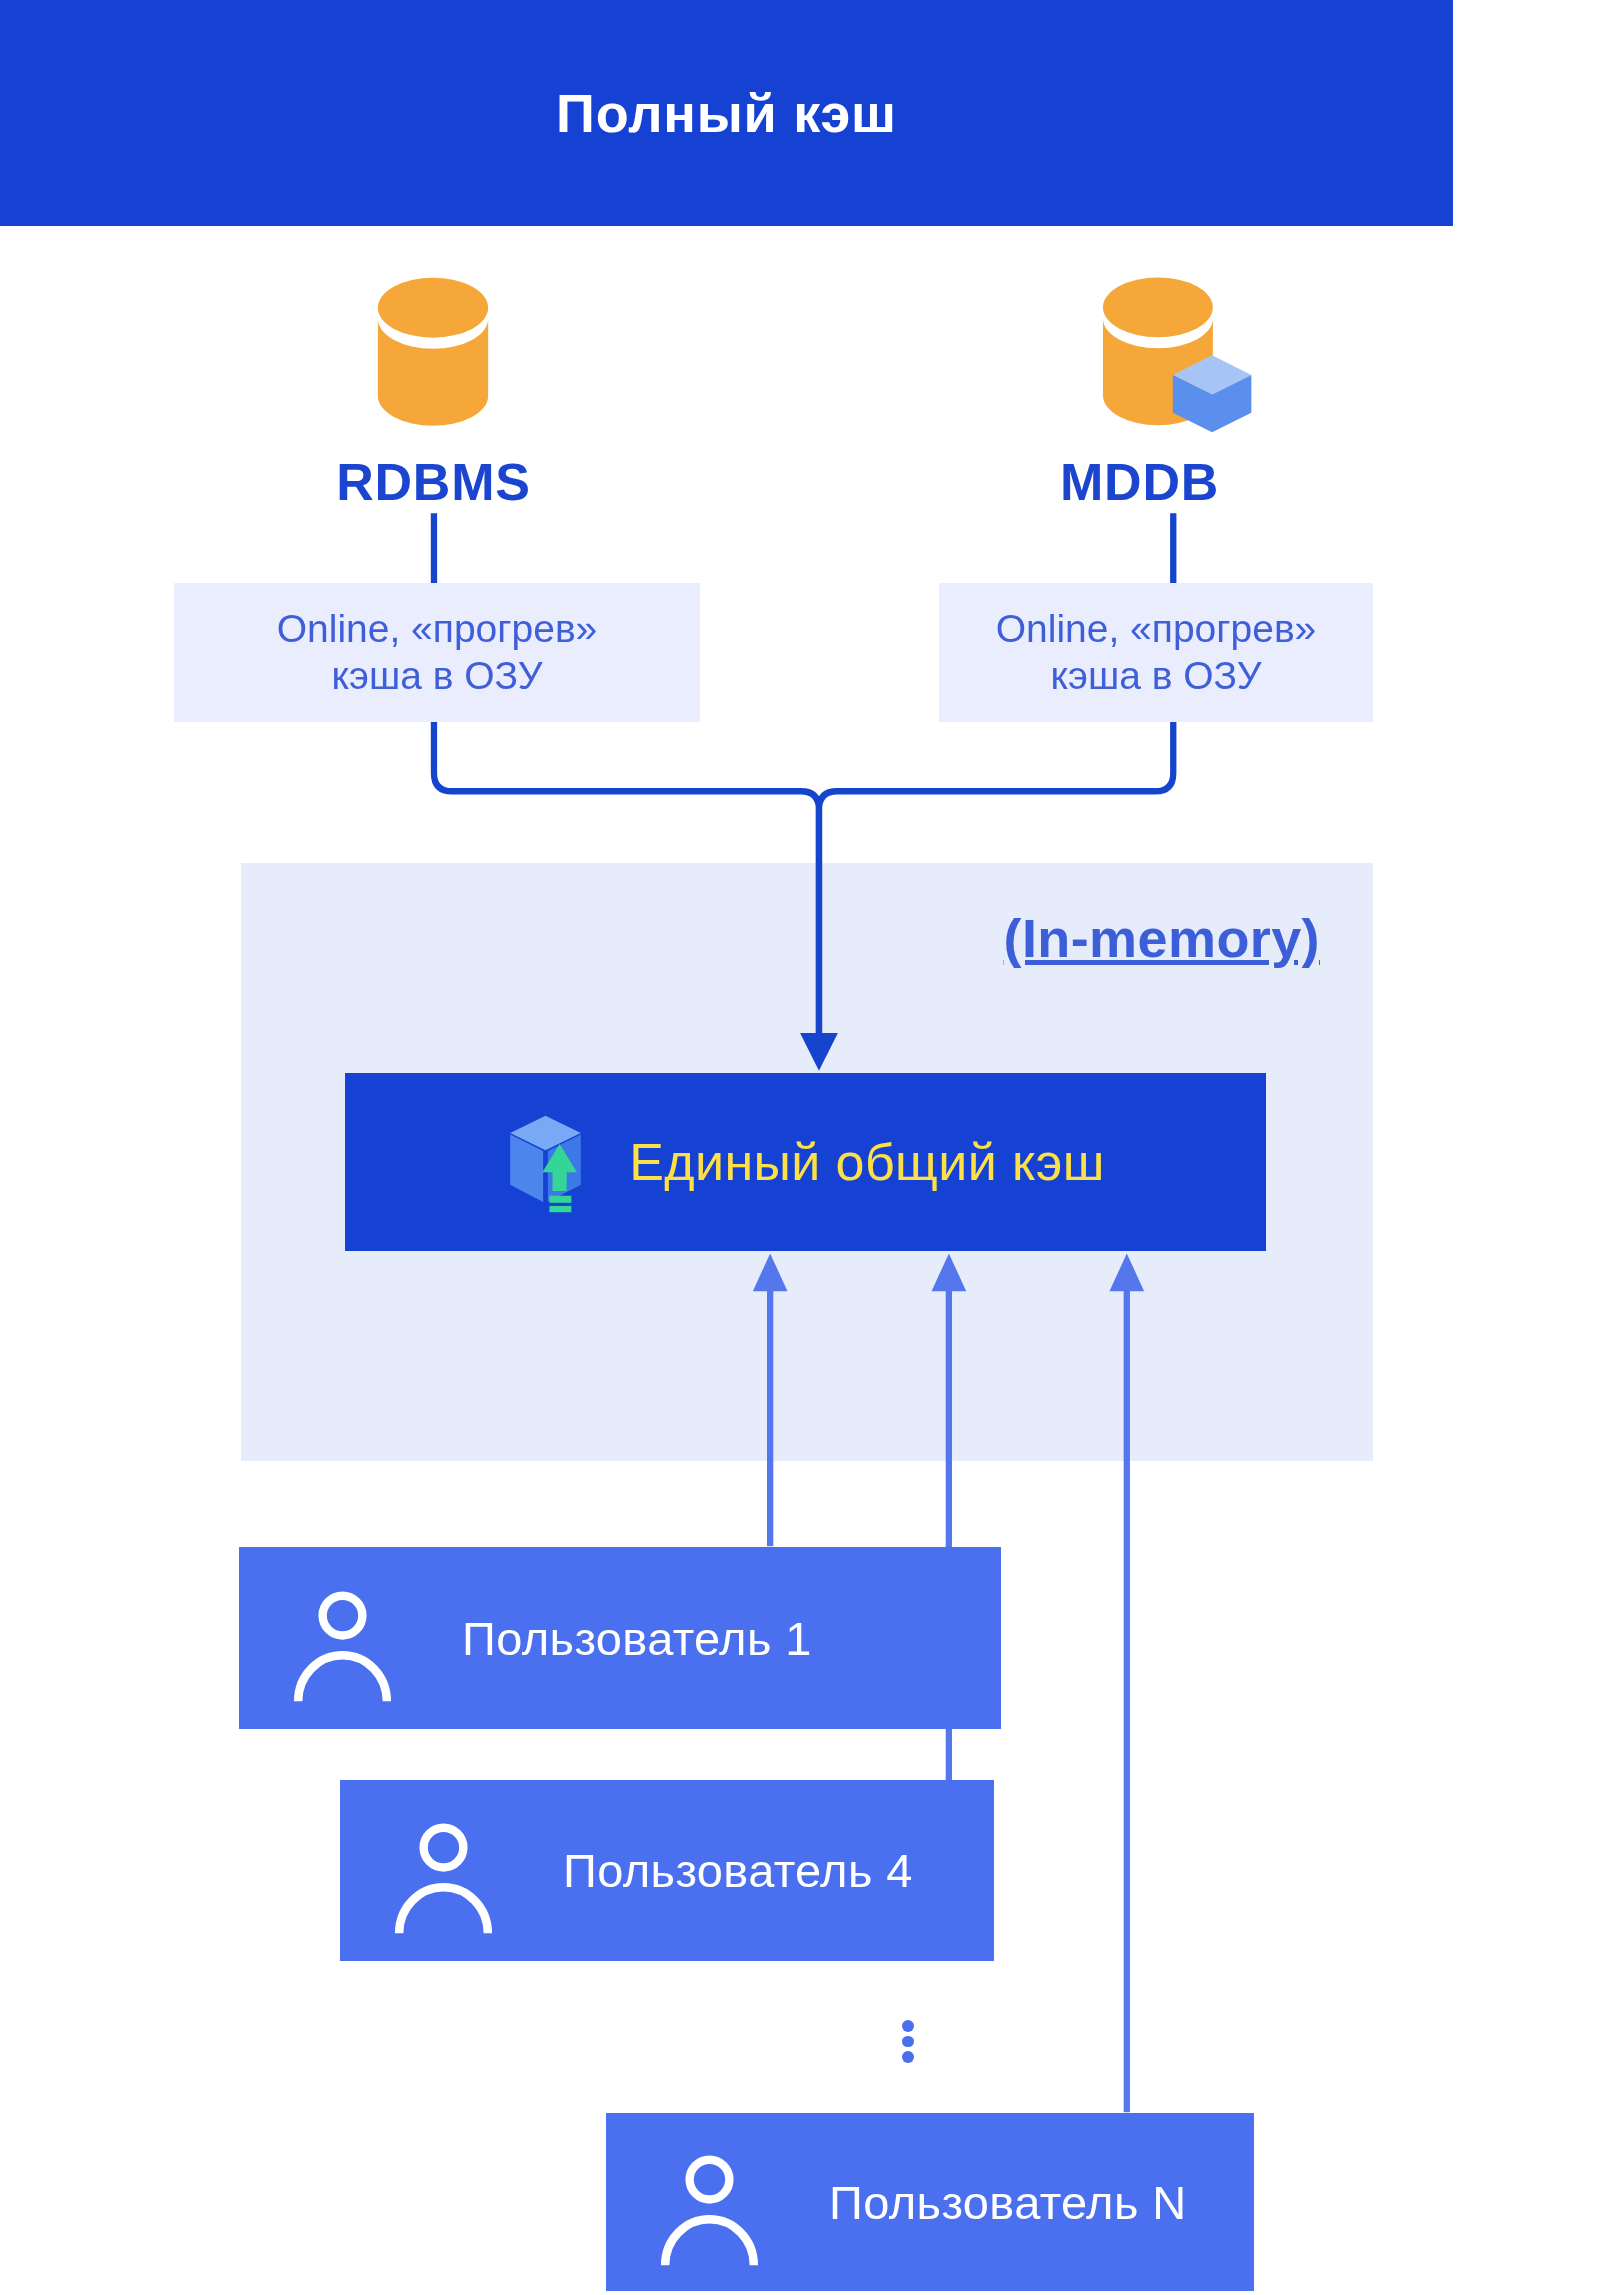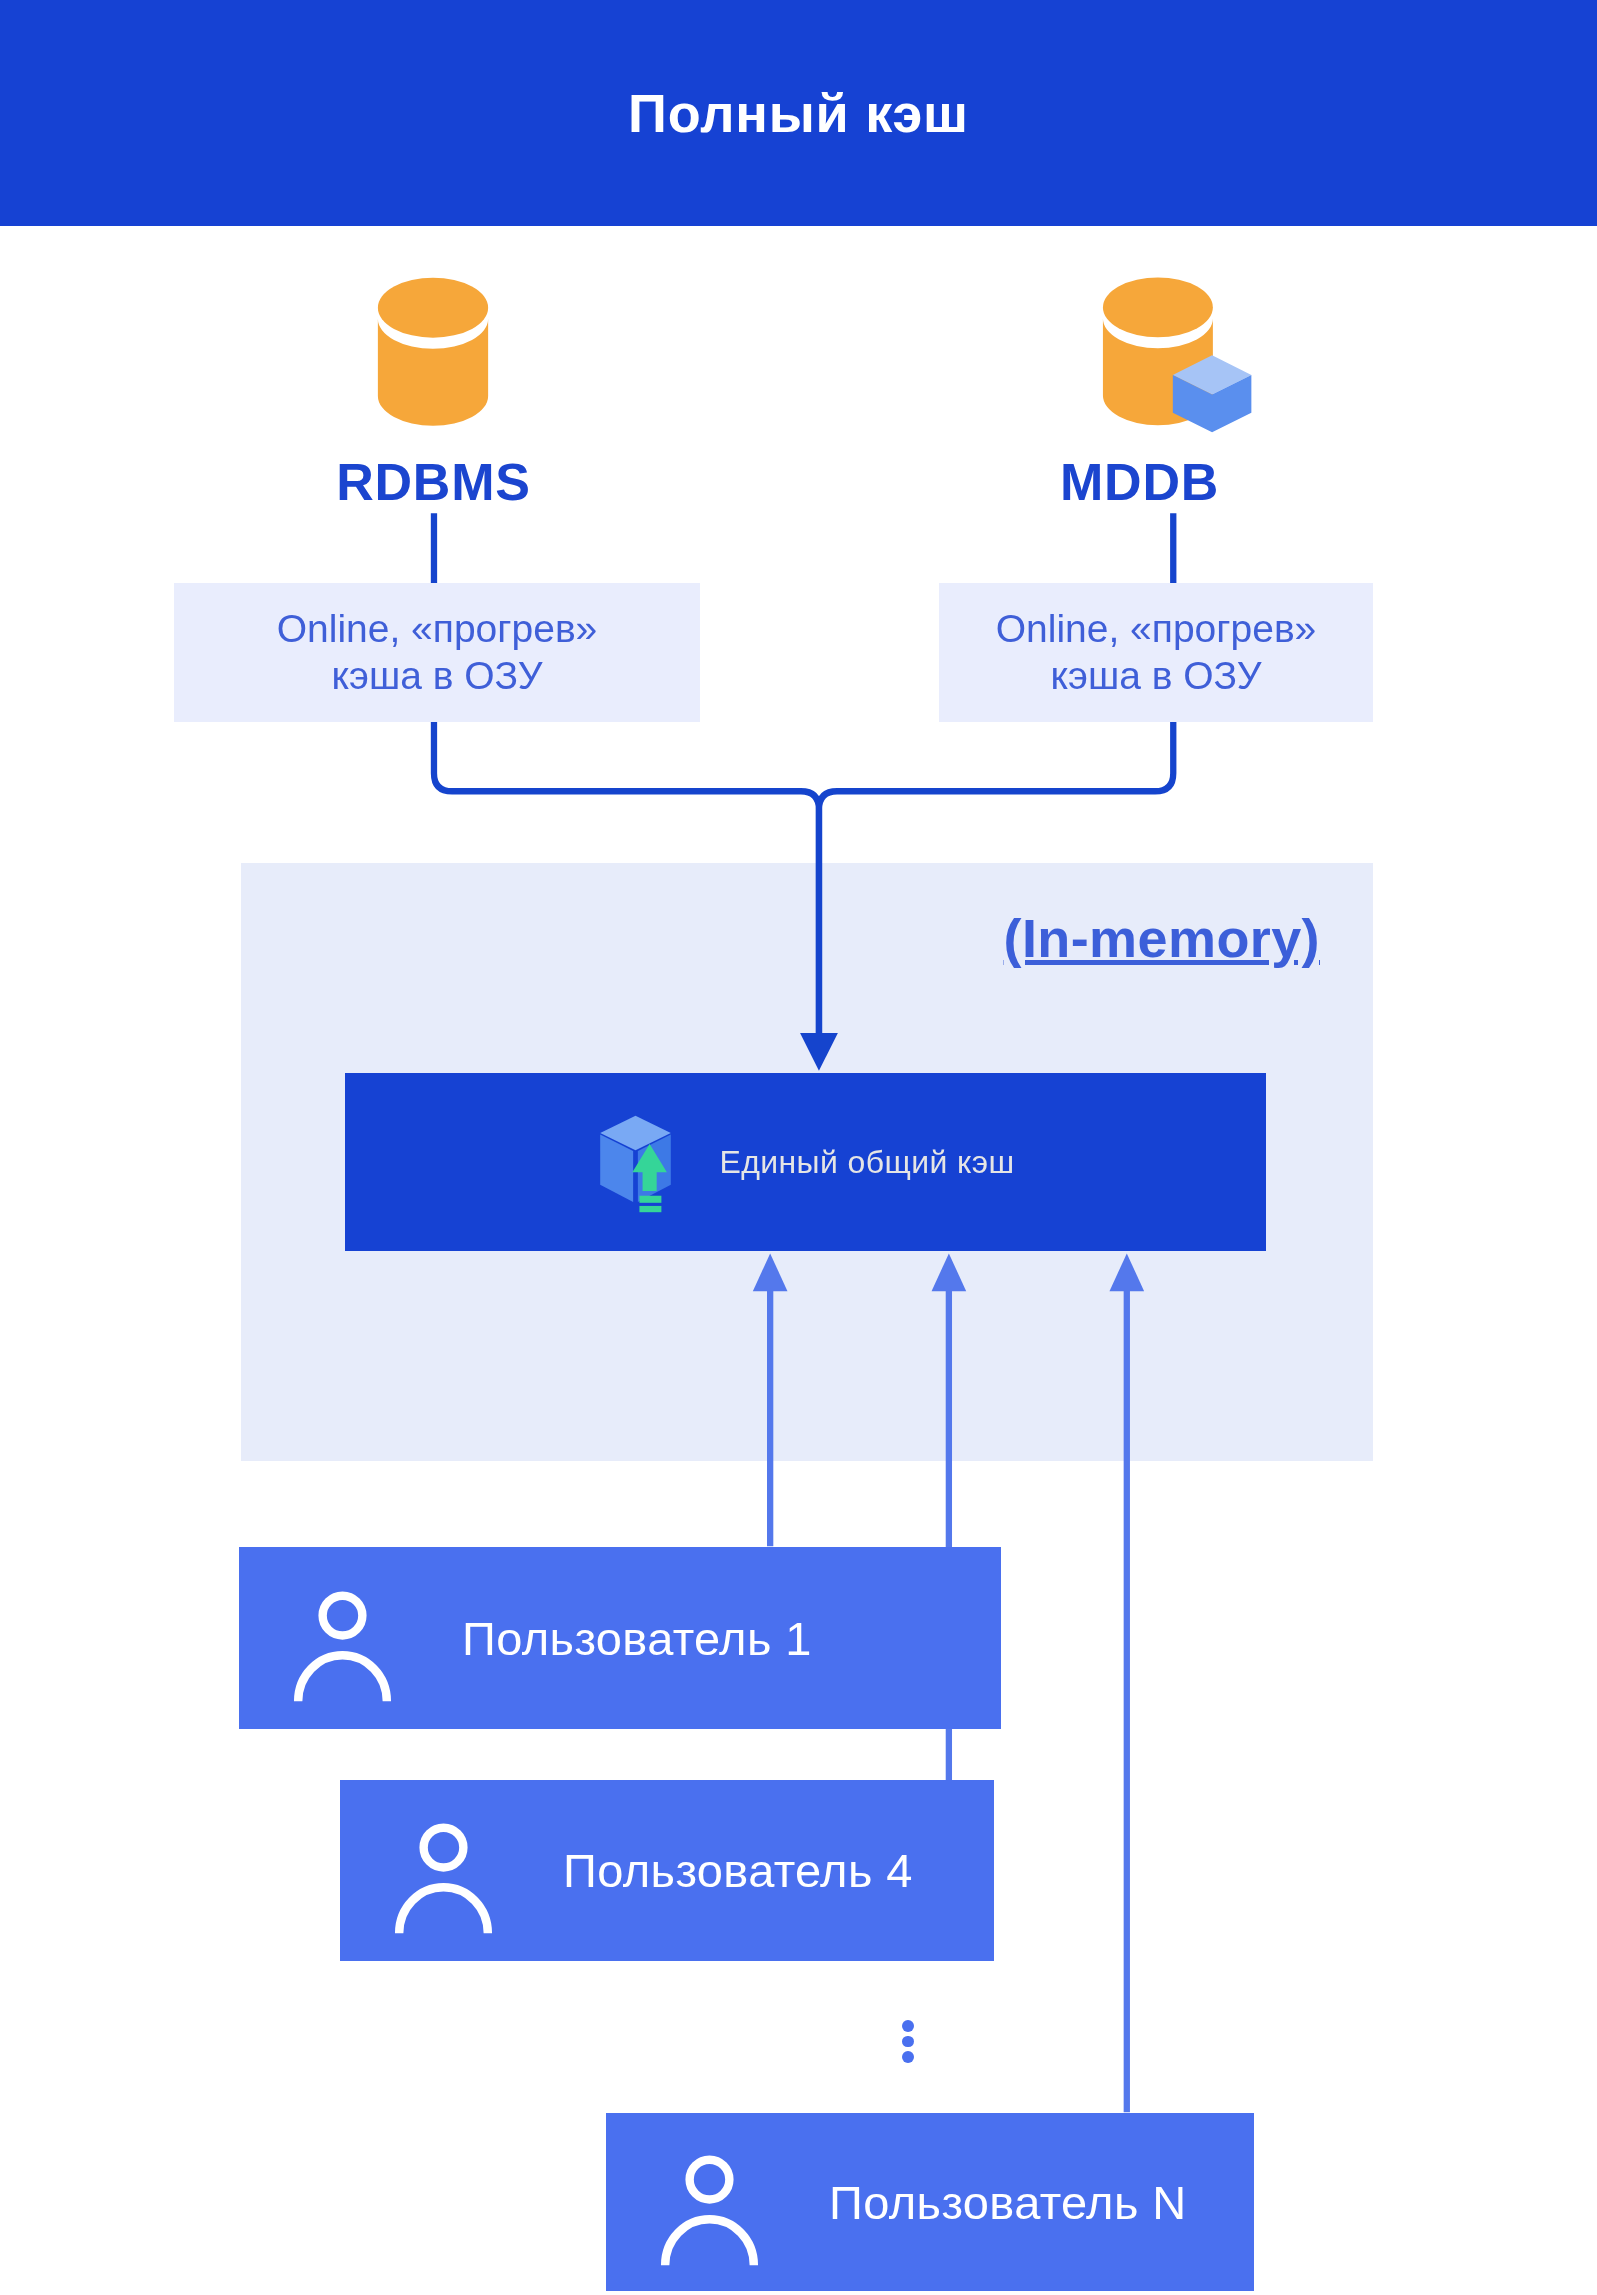--- a/index.html
+++ b/index.html
@@ -5,21 +5,21 @@
   html,body{margin:0;padding:0;background:#ffffff;}
   .canvas{
     position:relative;
     width:1597px;height:2295px;
     background:#ffffff;
     overflow:hidden;
     font-family:"Liberation Sans","DejaVu Sans",sans-serif;
   }
   
   .banner{
-    position:absolute;left:0;top:0;width:1597px;height:226px;
+    position:absolute;left:0;top:0;width:1453px;height:226px;
     background:#1642d3;
     display:flex;align-items:center;justify-content:center;
   }
   .banner h1{
     margin:0;color:#ffffff;font-size:54px;font-weight:600;letter-spacing:0.8px;
   }
   
   .src-icon{position:absolute;}
   .src-label{
     position:absolute;top:452px;width:283px;text-align:center;
@@ -51,21 +51,21 @@
   .connectors{
     position:absolute;left:0;top:0;z-index:2;pointer-events:none;
   }
   
   .cache-box{
     position:absolute;left:345px;top:1073px;width:921px;height:178px;
     background:#1642d3;z-index:4;
     display:flex;align-items:center;justify-content:center;gap:44px;
   }
   .cache-box .label{
-    color:#e5e5e5;font-size:32px;font-weight:500;letter-spacing:0.4px;
+    color:#fde047;font-size:52px;font-weight:500;letter-spacing:0.4px;
   }
   
   .user-box{
     position:absolute;background:#4a70ef;z-index:4;
     display:flex;align-items:center;
     padding-left:50px;box-sizing:border-box;
   }
   .user-box .label{
     color:#ffffff;font-size:47px;font-weight:500;margin-left:66px;letter-spacing:0.4px;
   }

